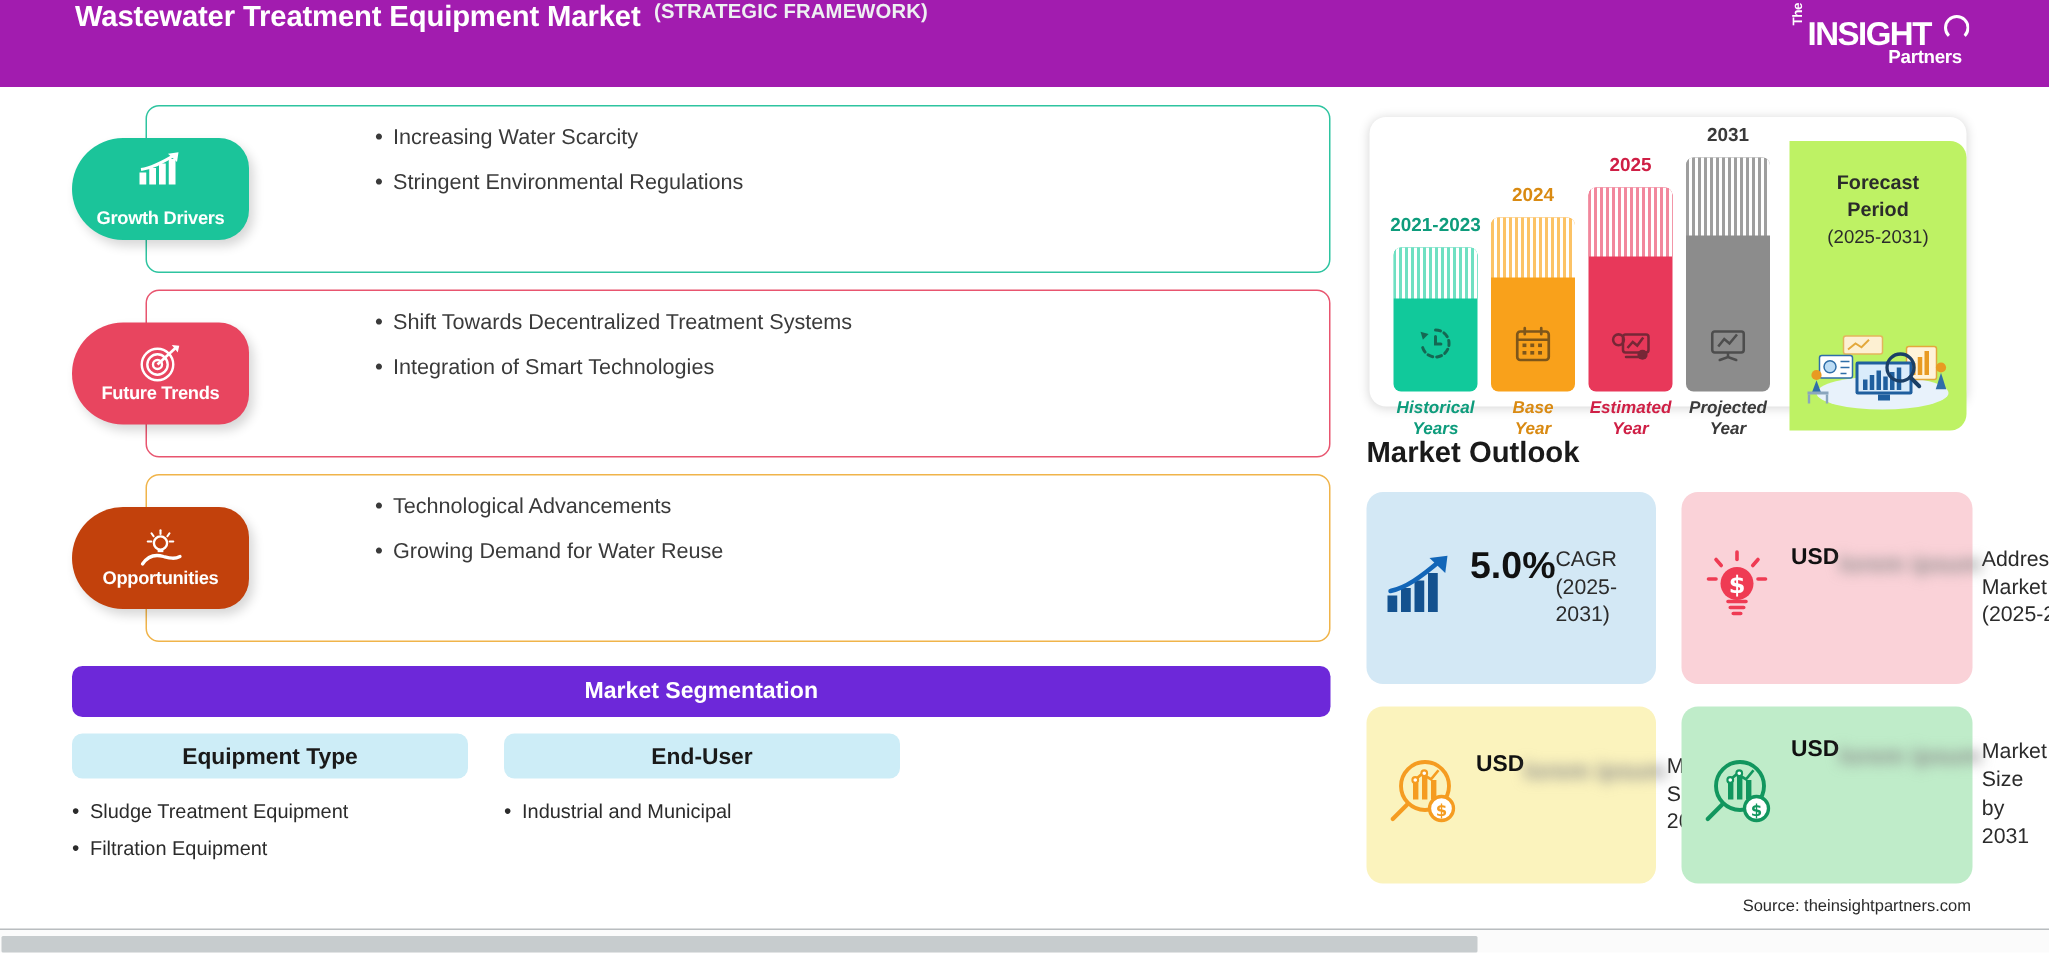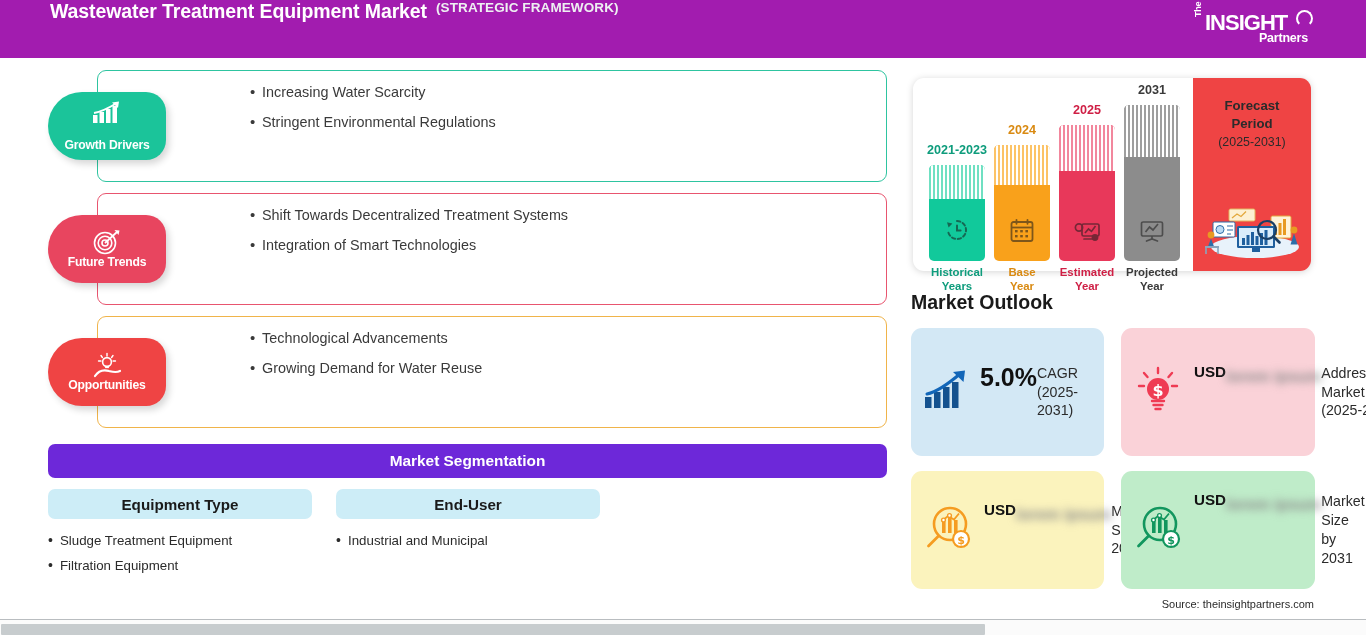--- a/index.html
+++ b/index.html
@@ -87,21 +87,21 @@
 
   .r1 { top: 12px; }
   .r1 .row-box { height: 112px; border: 1.3px solid #2ec4a0; }
   .r2 { top: 135px; }
   .r2 .row-box { height: 112px; border: 1.3px solid #e8556f; }
   .r3 { top: 258px; }
   .r3 .row-box { height: 112px; border: 1.3px solid #f0b44a; }
 
   .bg-green  { background: #1bc49a; gap: 14px; }
   .bg-red    { background: #e8455f; }
-  .bg-orange { background: #ef4444; }
+  .bg-orange { background: #c2410c; }
 
   
   .seg-head {
     position: absolute; left: 48px; top: 386px;
     width: 839px; height: 34px; border-radius: 7px;
     background: #6d28d9; color: #ffffff;
     font-size: 15.4px; font-weight: bold;
     display: flex; align-items: center; justify-content: center;
   }
   .seg-cols {
@@ -141,25 +141,25 @@
     position: relative; width: 56px; border-radius: 5px; overflow: hidden;
   }
   .bar-stripe { position: absolute; left: 0; top: 0; width: 100%; }
   .bar-icon {
     position: absolute; left: 50%; bottom: 14px; transform: translateX(-50%);
     opacity: .55;
   }
   .bar-cap {
     position: absolute; left: 50%; transform: translateX(-50%);
     top: 100%; margin-top: 5px; text-align: center;
-    font-size: 11.4px; font-weight: bold; line-height: 1.22; white-space: nowrap;
+    font-size: 11.4px; font-weight: bold; line-height: 1.22; white-space: nowrap; font-style: italic;
   }
   .fc-right {
-    position: absolute; right: 0; top: 0; width: 118px; height: 100%;
-    background: #ef4444; border-radius: 0 11px 11px 0;
+    position: absolute; right: 0; top: 16px; width: 118px; height: 100%;
+    background: #bef264; border-radius: 0 11px 11px 0;
   }
   .fc-title {
     margin-top: 19px; text-align: center;
     font-size: 13.2px; font-weight: bold; color: #2b2b2b; line-height: 1.35;
   }
   .fc-sub {
     margin-top: 3px; text-align: center;
     font-size: 12.4px; color: #2b2b2b; line-height: 1;
   }
   .fc-illus { position: absolute; left: 6px; bottom: 8px; }

